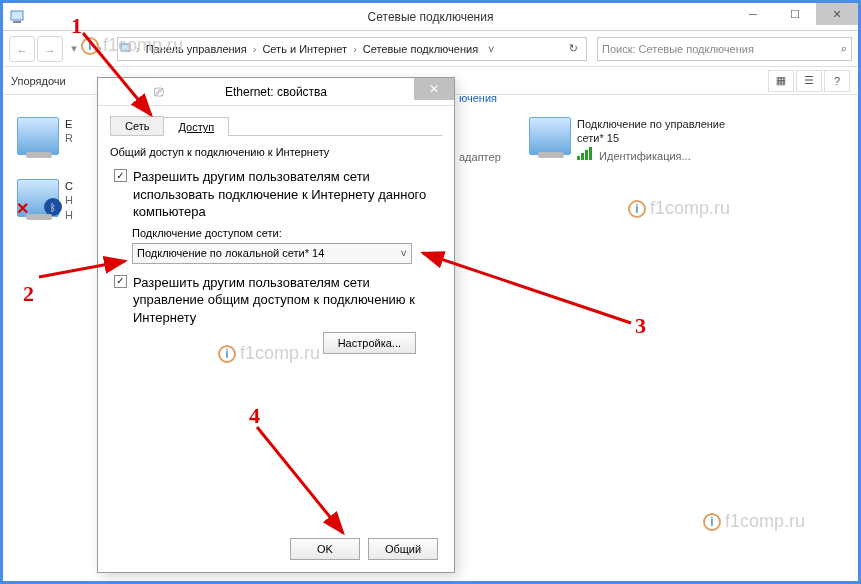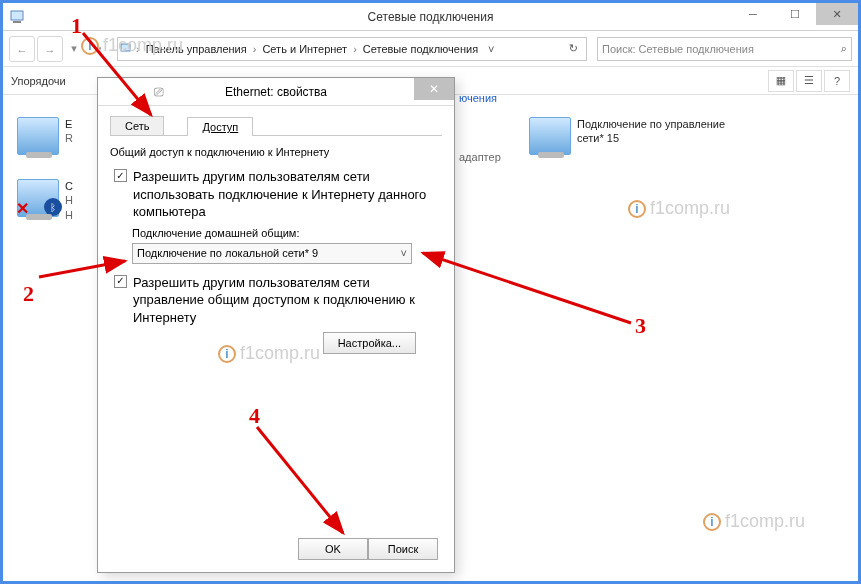--- a/index.html
+++ b/index.html
@@ -100,21 +100,21 @@
     height:28px; background:#fff; border-bottom:1px solid #ddd;
     display:flex; align-items:center; justify-content:center; position:relative;
     font-size:12px;
   }
   .dlg-title .micon { position:absolute; left:56px; color:#777;}
   .dlg-close {
     position:absolute; right:0; top:0; width:40px; height:22px;
     background:#c0c0c0; display:flex;align-items:center;justify-content:center; color:#fff; font-size:12px;
   }
   .dlg-body { padding:10px 12px; }
-  .tabs { display:flex; border-bottom:1px solid #c8c8c8; margin-bottom:10px;gap:24px;}
+  .tabs { display:flex; border-bottom:1px solid #c8c8c8; margin-bottom:10px;}
   .tab {
     padding:3px 14px; border:1px solid #c8c8c8; border-bottom:none;
     background:#f0f0f0; margin-right:-1px; font-size:11px;
   }
   .tab.active { background:#fff; position:relative; top:1px;text-decoration:underline;}
   .grp-title { font-size:11px; margin:6px 0 10px 0;}
   .chkrow { display:flex; align-items:flex-start; gap:6px; margin:4px 4px 6px 4px; font-size:13px; line-height:1.35;}
   .chkbox { width:13px; height:13px; border:1px solid #888; display:flex;align-items:center;justify-content:center; flex-shrink:0; margin-top:1px;}
   .chkbox.checked::after{ content:"✓"; font-size:10px; color:#111;}
   .sublabel { margin:6px 0 4px 22px; font-size:11px;}
@@ -124,21 +124,21 @@
     display:flex; align-items:center; padding:0 4px; font-size:11px;
   }
   .combo .cd{ margin-left:auto; color:#555;}
   .btn {
     height:22px; border:1px solid #a8a8a8; background:linear-gradient(#fdfdfd,#e9e9e9);
     padding:0 14px; display:inline-flex;align-items:center; font-size:11px;
   }
   .settings-wrap { text-align:right; margin-right:26px; margin-top:6px;}
   .dlg-footer {
     position:absolute; bottom:12px; left:0; right:0;
-    display:flex; justify-content:flex-end; padding:0 16px;align-items:flex-end;
+    display:flex; justify-content:flex-end; gap:8px; padding:0 16px;align-items:flex-end;
   }
   .btn.ok{ min-width:70px; justify-content:center;}
 
   
   .watermark {
     position:absolute; font-size:18px; color:#d0d0d0; font-family:sans-serif;
     display:flex; align-items:center; gap:4px; pointer-events:none;
   }
   .watermark .wlogo { width:18px;height:18px;border:2px solid #e0a060;border-radius:9px;display:flex;align-items:center;justify-content:center;color:#5a9ad0;font-weight:bold;font-size:12px;}
   .anno-num {
@@ -220,56 +220,65 @@
   </div>
 
   <span style="position:absolute;top:-7px;left:450px;color:#1a5fc9;font-size:11px;">ючения</span>
   <span style="position:absolute;top:52px;left:450px;color:#666;font-size:11px;">адаптер</span>
 
   <div class="net-item" style="top:18px;left:520px;">
     <div class="net-icon"></div>
     <div class="net-text">
       <div>Подключение по управление</div>
       <div>сети* 15</div>
+      <div class="sub">
+        <span class="sig-bars">
+            <span></span>
+            <span></span>
+            <span></span>
+            <span></span>
+          </span>
+        <span>Идентификация...</span>
+      </div>
     </div>
   </div>
 </div>
 
 <div class="dialog">
   <div class="dlg-title">
     <span class="micon">⎚</span>
     <span>Ethernet: свойства</span>
     <div class="dlg-close">✕</div>
   </div>
   <div class="dlg-body">
     <div class="tabs">
       <div class="tab">Сеть</div>
       <div class="tab active">Доступ</div>
     </div>
     <div class="grp-title">Общий доступ к подключению к Интернету</div>
     <div class="chkrow">
       <div class="chkbox checked"></div>
       <div>Разрешить другим пользователям сети использовать подключение к Интернету данного компьютера</div>
     </div>
-    <div class="sublabel">Подключение домашней общим:</div>
+    <div class="sublabel">Подключение доступом сети:</div>
     <div class="combo">
-      <span>Подключение по локальной сети* 9</span>
+      <span>Подключение по локальной сети* 14</span>
       <span class="cd">˅</span>
     </div>
     <div class="chkrow">
       <div class="chkbox checked"></div>
       <div>Разрешить другим пользователям сети управление общим доступом к подключению к Интернету</div>
     </div>
     <div class="settings-wrap">
       <div class="btn">Настройка...</div>
     </div>
   </div>
   <div class="dlg-footer">
     <div class="btn ok">OK</div>
-    <div class="btn ok">Поиск</div>
+    <div class="btn ok">Общий</div>
   </div>
 </div>
 
 <div class="watermark" style="top:32px;left:78px;">
     <span class="wlogo">i</span>
     <span>f1comp.ru</span>
   </div>
 <div class="watermark" style="top:195px;left:625px;">
     <span class="wlogo">i</span>
     <span>f1comp.ru</span>

